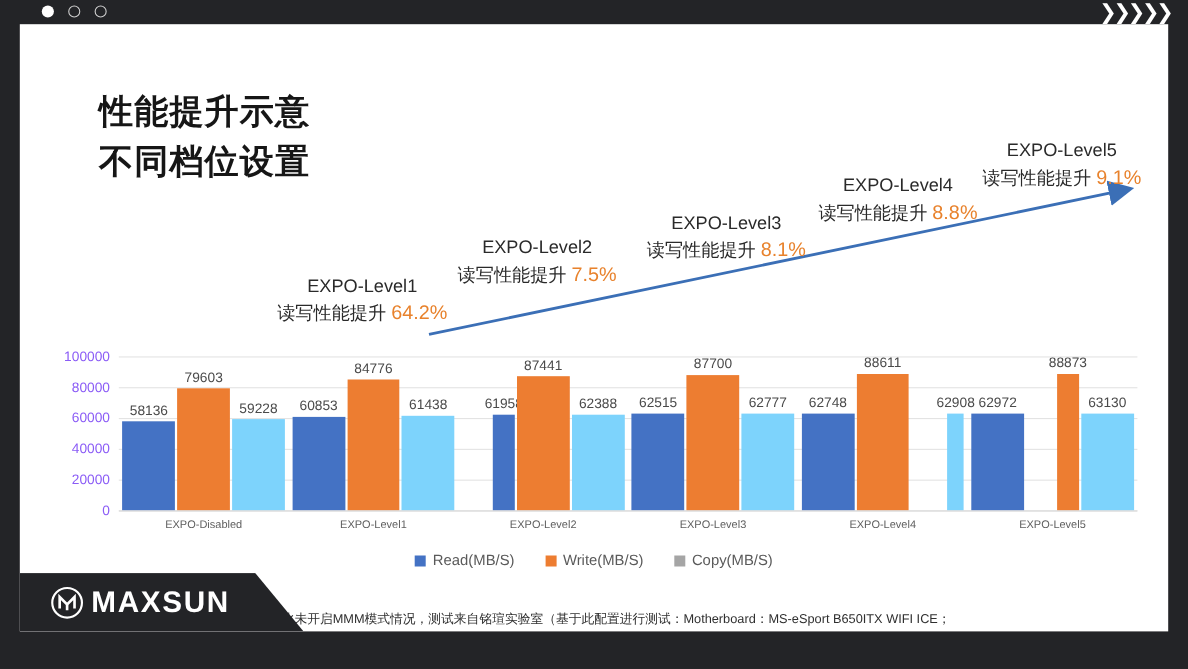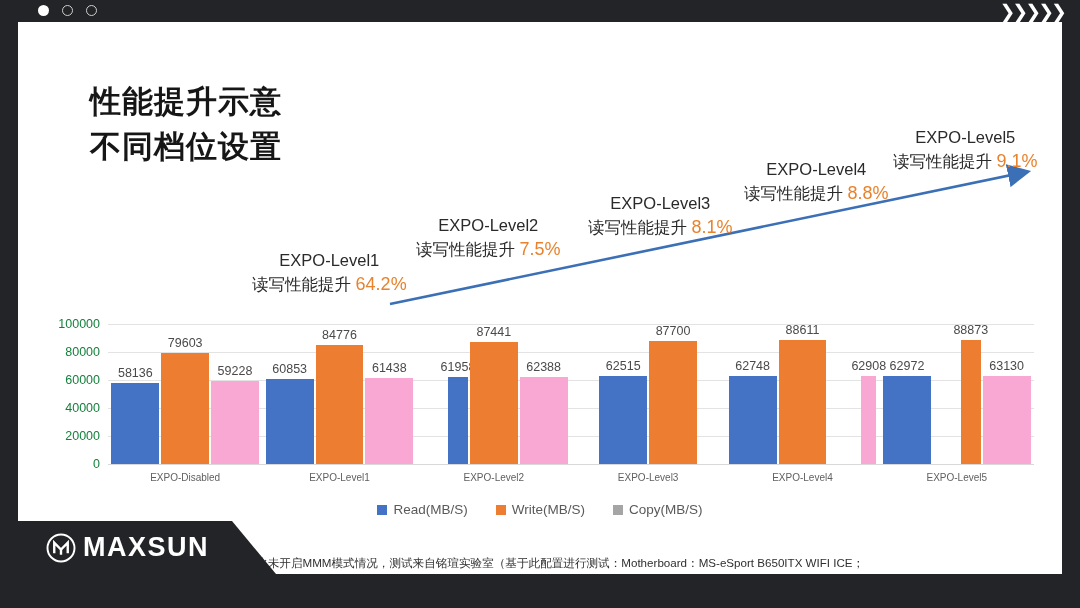--- a/index.html
+++ b/index.html
@@ -116,21 +116,21 @@
   }
   .gridline {
     position: absolute; left: 0; right: 0;
     height: 1px; background: #e3e3e3;
   }
   .ytick {
     position: absolute;
     right: 0;
     transform: translateY(-50%);
     font-size: 12.5px;
-    color: #15803d;
+    color: #8b5cf6;
     text-align: left;
     white-space: nowrap;
   }
   #ylabels {
     position: absolute; left: 0; top: 22px;
     width: 64px; height: 140px;
   }
   #groups {
     position: absolute;
     left: 72px; top: 22px; right: 10px;
@@ -161,21 +161,21 @@
     position: absolute;
     left: 50%;
     transform: translate(-50%, -100%);
     top: -3px;
     font-size: 12.5px;
     color: #4a4a4a;
     white-space: nowrap;
   }
   .bar.read  { background: #4472C4; }
   .bar.write { background: #ED7D31; }
-  .bar.copy  { background: #f9a8d4; }
+  .bar.copy  { background: #7dd3fc; }
 
   #xlabels {
     position: absolute;
     left: 72px; right: 10px;
     top: 170px;
     display: flex;
   }
   .xlabel {
     flex: 1 1 0;
     text-align: center;
@@ -338,20 +338,25 @@
             <div class="bar-wrap">
               <div class="bar read" style="height: 62.515%;">
                 <span class="vlabel">62515</span>
               </div>
             </div>
             <div class="bar-wrap">
               <div class="bar write" style="height: 87.7%;">
                 <span class="vlabel">87700</span>
               </div>
             </div>
+            <div class="bar-wrap">
+              <div class="bar copy" style="height: 62.777%;">
+                <span class="vlabel">62777</span>
+              </div>
+            </div>
           </div>
           <div class="group">
             <div class="bar-wrap">
               <div class="bar read" style="height: 62.748%;">
                 <span class="vlabel">62748</span>
               </div>
             </div>
             <div class="bar-wrap">
               <div class="bar write" style="height: 88.611%;">
                 <span class="vlabel">88611</span>

